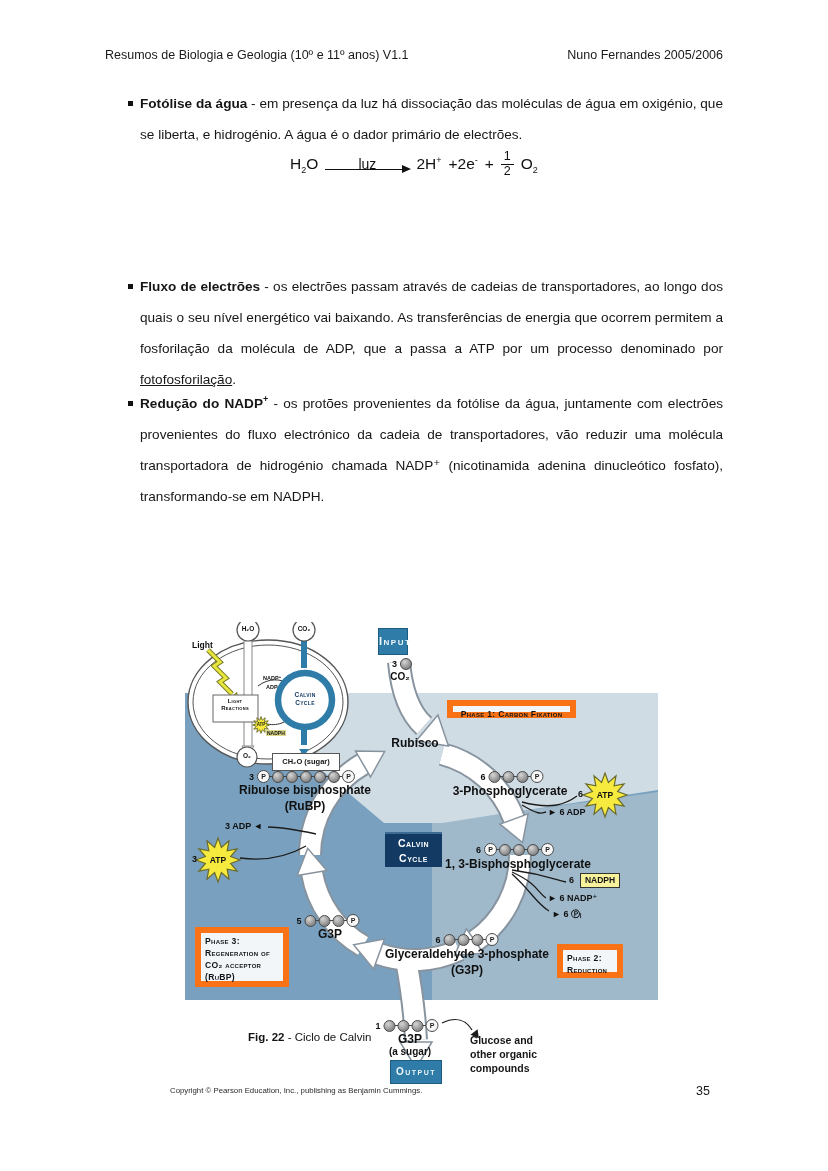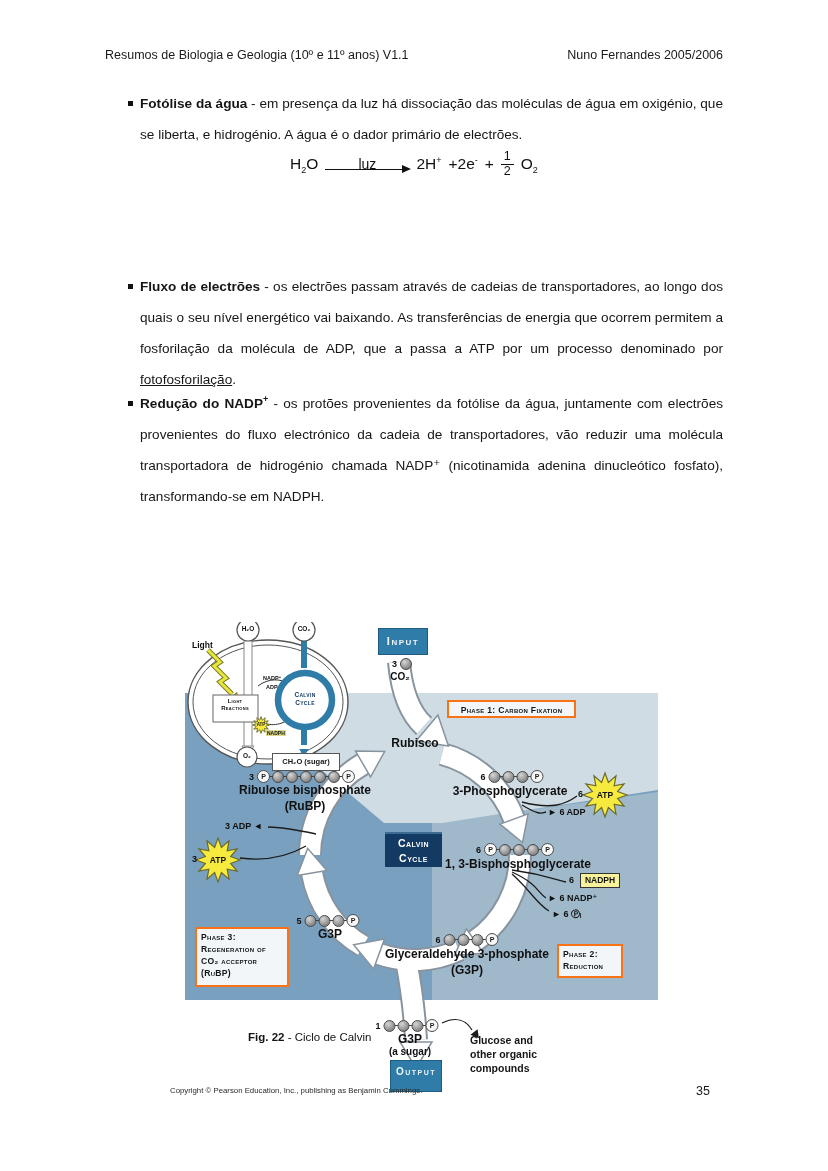--- a/index.html
+++ b/index.html
@@ -38,21 +38,21 @@
   
   .figure{position:absolute;left:170px;top:622px;width:510px;height:476px;}
   .figure svg{position:absolute;left:0;top:0;}
   .flbl{position:absolute;font-weight:bold;color:#101010;white-space:nowrap;}
   .c{transform:translateX(-50%);}
   .f11{font-size:12px;} .f10{font-size:10px;} .f9{font-size:9px;} .f8{font-size:8.5px;}
   .smallcaps{font-variant:small-caps;letter-spacing:.3px;}
   .btn{position:absolute;background:#2e7ca7;color:#eef6fa;text-align:center;
        font-weight:bold;font-size:11px;font-variant:small-caps;letter-spacing:1.5px;
        border:1px solid #1d5c80;box-sizing:border-box;}
-  .phase-box{position:absolute;background:#f2f6f8;border:2px solid #f97316;box-sizing:border-box;
+  .phase-box{position:absolute;background:#f2f6f8;border:6px solid #f97316;box-sizing:border-box;
              font-weight:bold;font-size:8.6px;color:#10151a;padding:2px 4px;line-height:12px;}
   .calvin-box{position:absolute;left:215px;top:210px;width:57px;height:35px;background:#123a63;
               border-top:2px solid #3d6b94;color:#fff;text-align:center;font-weight:bold;font-size:10.5px;
               font-variant:small-caps;letter-spacing:.5px;line-height:15px;box-sizing:border-box;padding-top:2px;}
   .nadph-box{position:absolute;left:410px;top:251px;width:40px;height:15px;background:#f7f19b;
              border:1px solid #333;box-sizing:border-box;text-align:center;font-weight:bold;font-size:8.5px;line-height:13px;}
   .sugar-box{position:absolute;left:102px;top:131px;width:68px;height:18px;background:#fff;border:1px solid #555;
              box-sizing:border-box;text-align:center;font-weight:bold;font-size:7.5px;line-height:16px;}
   .mini-lbl{position:absolute;font-weight:bold;color:#101010;white-space:nowrap;}
   .glucose{position:absolute;left:300px;top:411px;font-weight:bold;font-size:10.5px;line-height:14px;}
@@ -230,21 +230,21 @@
     <div class="mini-lbl" style="left:96px;top:62px;font-size:5.5px;">ADP</div>
     <div class="mini-lbl c" style="left:91px;top:100px;font-size:4.5px;">ATP</div>
     <div class="mini-lbl" style="left:96px;top:108px;font-size:5px;background:#ded98a;padding:0 1px;">NADPH</div>
     <div class="mini-lbl c smallcaps" style="left:135px;top:69px;font-size:6.5px;line-height:8px;text-align:center;color:#123a63;">
       <span style="display:block;">Calvin</span>
         <span style="display:block;">Cycle</span>
     </div>
     <div class="mini-lbl c" style="left:77px;top:130px;font-size:6.5px;">O₂</div>
     <div class="sugar-box">CH₂O (sugar)</div>
 
-    <div class="btn" style="left:208px;top:6px;width:50px;height:27px;line-height:25px;">Input</div>
+    <div class="btn" style="left:208px;top:6px;width:30px;height:27px;line-height:25px;">Input</div>
     <div class="mol" style="left:232px;top:36px;transform:translateX(-50%);">
         <span class="mol-n">3</span>
         <span class="mol-bead"></span>
       </div>
     <div class="flbl c f10" style="left:230px;top:49px;">CO₂</div>
 
     <div class="phase-box smallcaps" style="left:277px;top:78px;width:129px;height:18px;text-align:center;line-height:13px;">Phase 1: Carbon Fixation</div>
     <div class="phase-box smallcaps" style="left:387px;top:322px;width:66px;height:34px;">
       <span style="display:block;">Phase 2:</span>
         <span style="display:block;">Reduction</span>
@@ -349,21 +349,21 @@
         <span class="mol-bead"></span>
         <span class="mol-link"></span>
         <span class="mol-bead"></span>
         <span class="mol-link"></span>
         <span class="mol-bead"></span>
         <span class="mol-link"></span>
         <span class="mol-p">P</span>
       </div>
     <div class="flbl c f11" style="left:240px;top:410px;">G3P</div>
     <div class="flbl c f10" style="left:240px;top:424px;">(a sugar)</div>
-    <div class="btn" style="left:220px;top:438px;width:52px;height:32px;line-height:22px;font-size:10px;">Output</div>
+    <div class="btn" style="left:220px;top:438px;width:52px;height:24px;line-height:22px;font-size:10px;">Output</div>
     <div class="glucose">
       <span style="display:block;">Glucose and</span>
         <span style="display:block;">other organic</span>
         <span style="display:block;">compounds</span>
     </div>
 
     <div class="caption"><b>Fig. 22</b><span> - Ciclo de Calvin</span></div>
     <div class="copyright">Copyright © Pearson Education, Inc., publishing as Benjamin Cummings.</div>
   </div>
 

